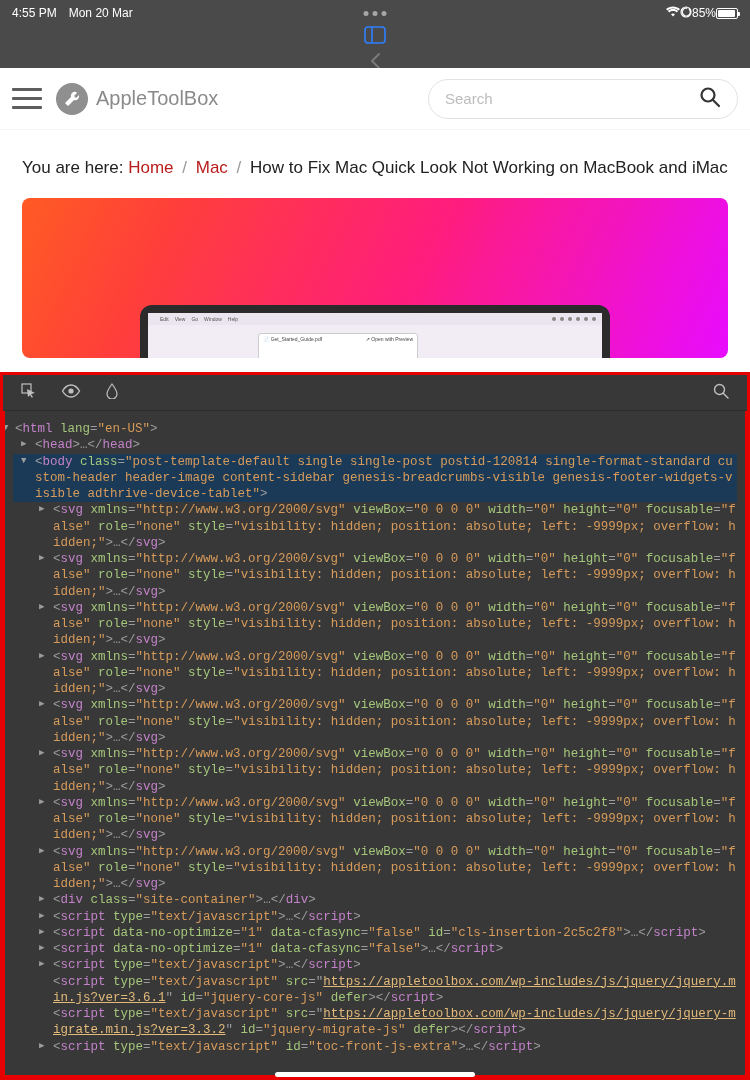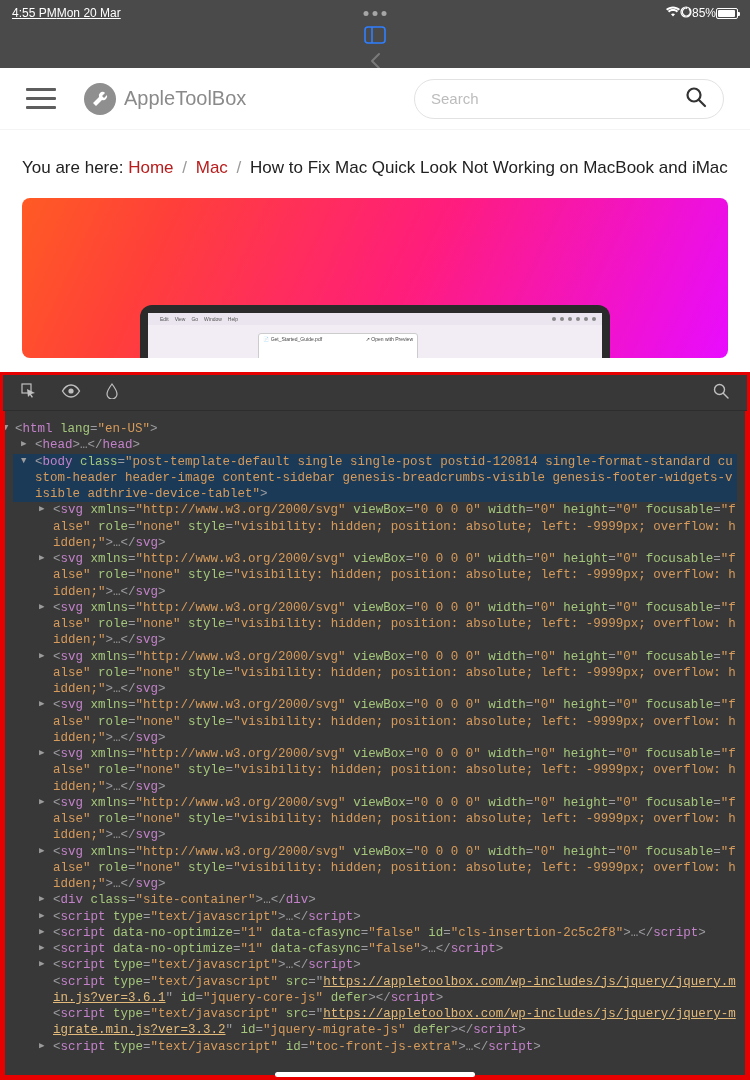--- a/index.html
+++ b/index.html
@@ -16,21 +16,21 @@
   .status-bar {
     height: 26px;
     background: #4a4a4a;
     color: #fff;
     display: flex;
     align-items: center;
     justify-content: space-between;
     font-size: 12px;
     padding: 0 12px;
   }
-  .status-left { display: flex; align-items: center; text-decoration: underline; }
+  .status-left { display: flex; gap: 12px; align-items: center; }
   .status-center { position:absolute; left:50%; transform:translateX(-50%); display:flex; gap:4px;}
   .dot { width:5px; height:5px; border-radius:50%; background:#a6a6a6; }
   .status-right { display: flex; align-items: center; }
   .battery-icon { width:22px; height:11px; border:1px solid #fff; border-radius:2px; position:relative; }
   .battery-icon::after { content:""; position:absolute; right:-3px; top:3px; width:2px; height:4px; background:#fff; border-radius:0 1px 1px 0;}
   .battery-fill { position:absolute; left:1px; top:1px; bottom:1px; width:85%; background:#fff; border-radius:1px;}
   .wifi-icon, .orient-icon { font-size:12px; }
 
   
   .safari-bar {
@@ -57,22 +57,22 @@
   .sf-action { color:#2f7fff; font-size:20px; }
 
   
   .page {
     background:#fff;
     position:relative;
   }
   .site-header {
     height: 62px;
     display:flex; align-items:center;
-    padding: 0 26px;
-    gap: 28px;
+    padding: 0 12px;
+    gap: 14px;
     border-bottom:1px solid #f4f4f4;
   }
   .hamburger { width:30px; display:flex; flex-direction:column; gap:6px;}
   .hamburger span { height:3px; background:#5e5e5e; border-radius:1px;}
   .logo-wrap { display:flex; align-items:center; gap:8px;}
   .logo-circle {
     width:32px; height:32px; border-radius:50%;
     background:#8f8f8f; display:flex; align-items:center; justify-content:center;
   }
   .logo-text { font-size:20px; color:#8a8a8a; font-weight:400;}

